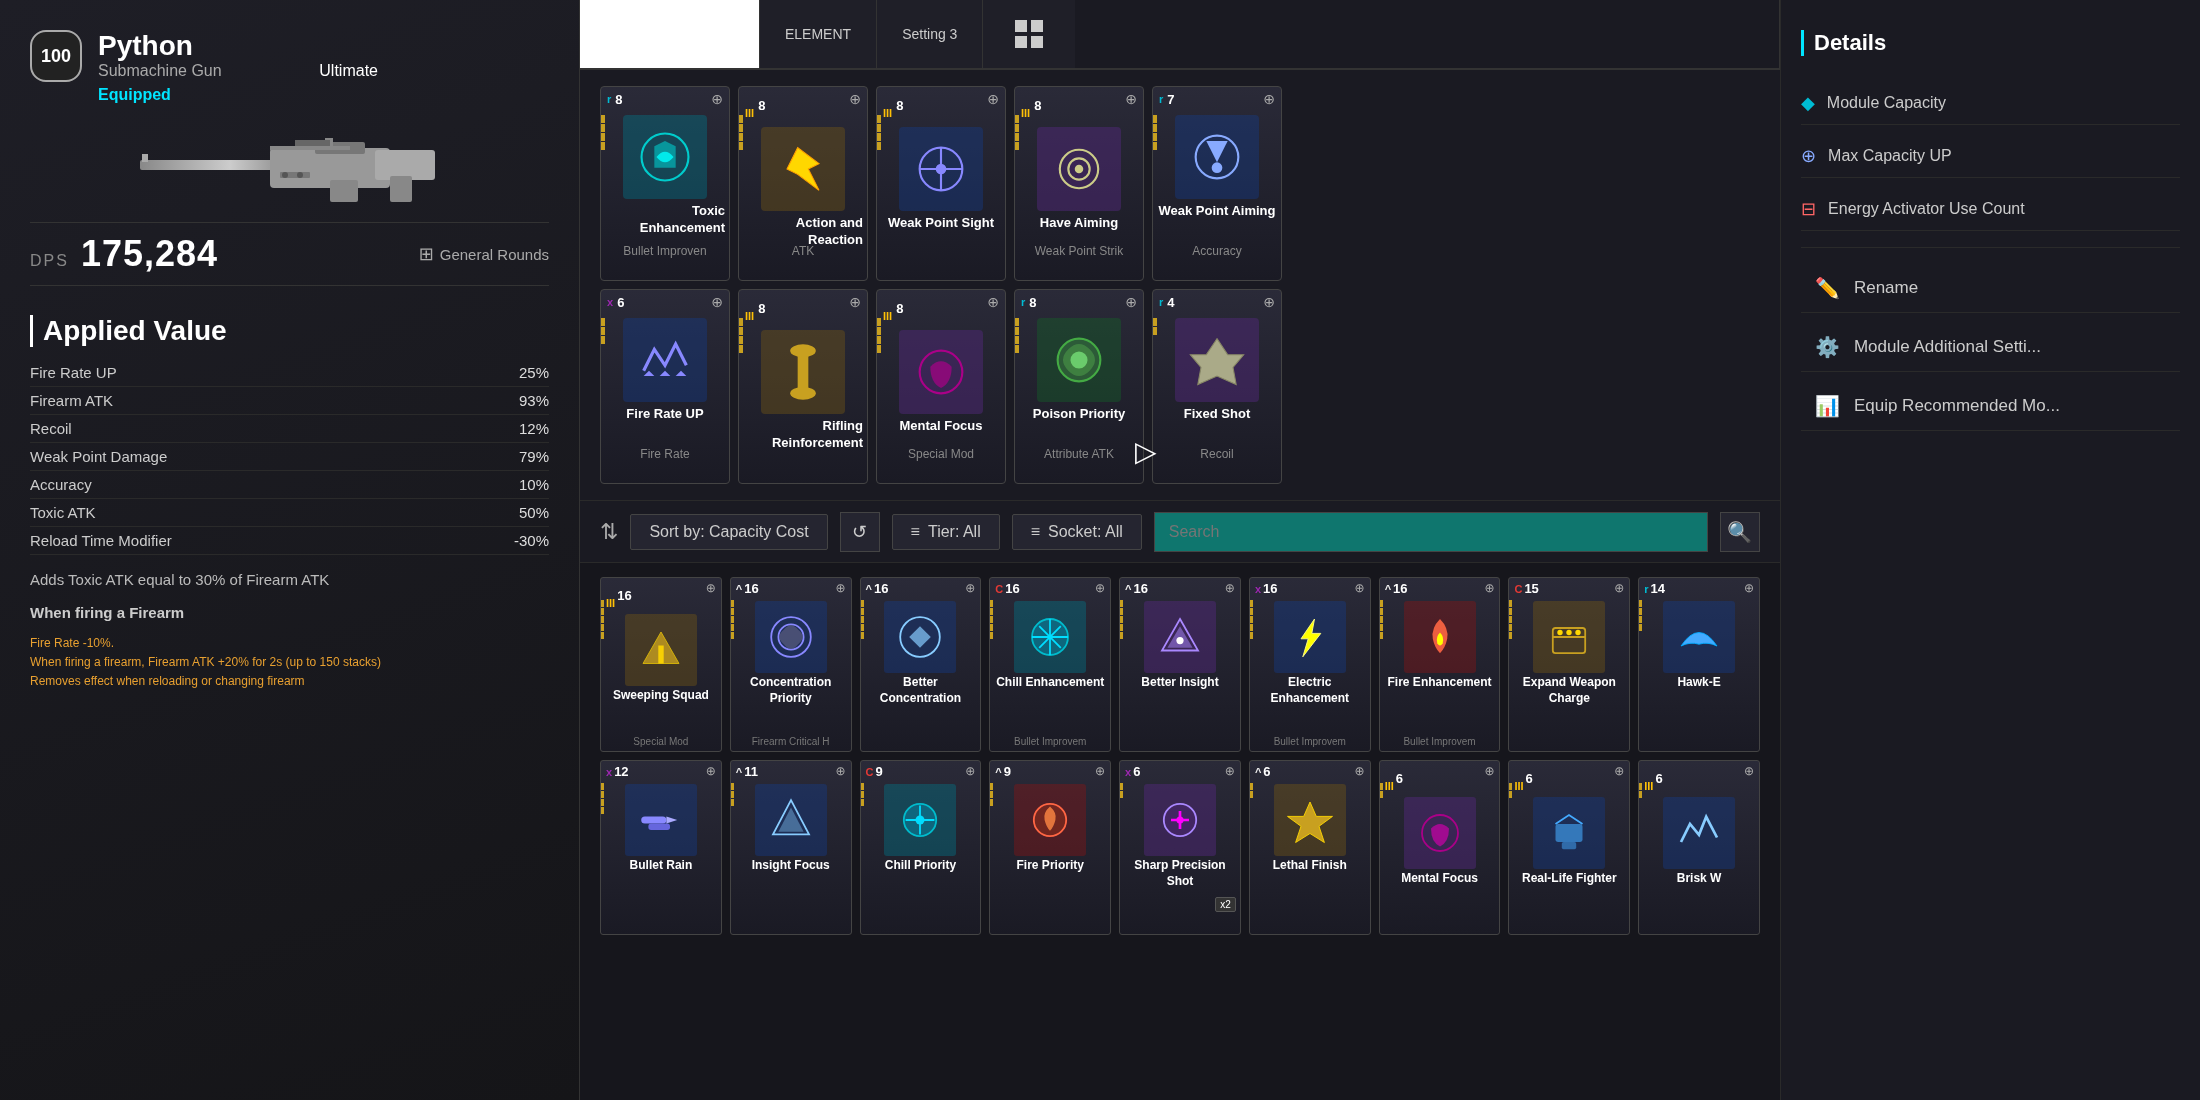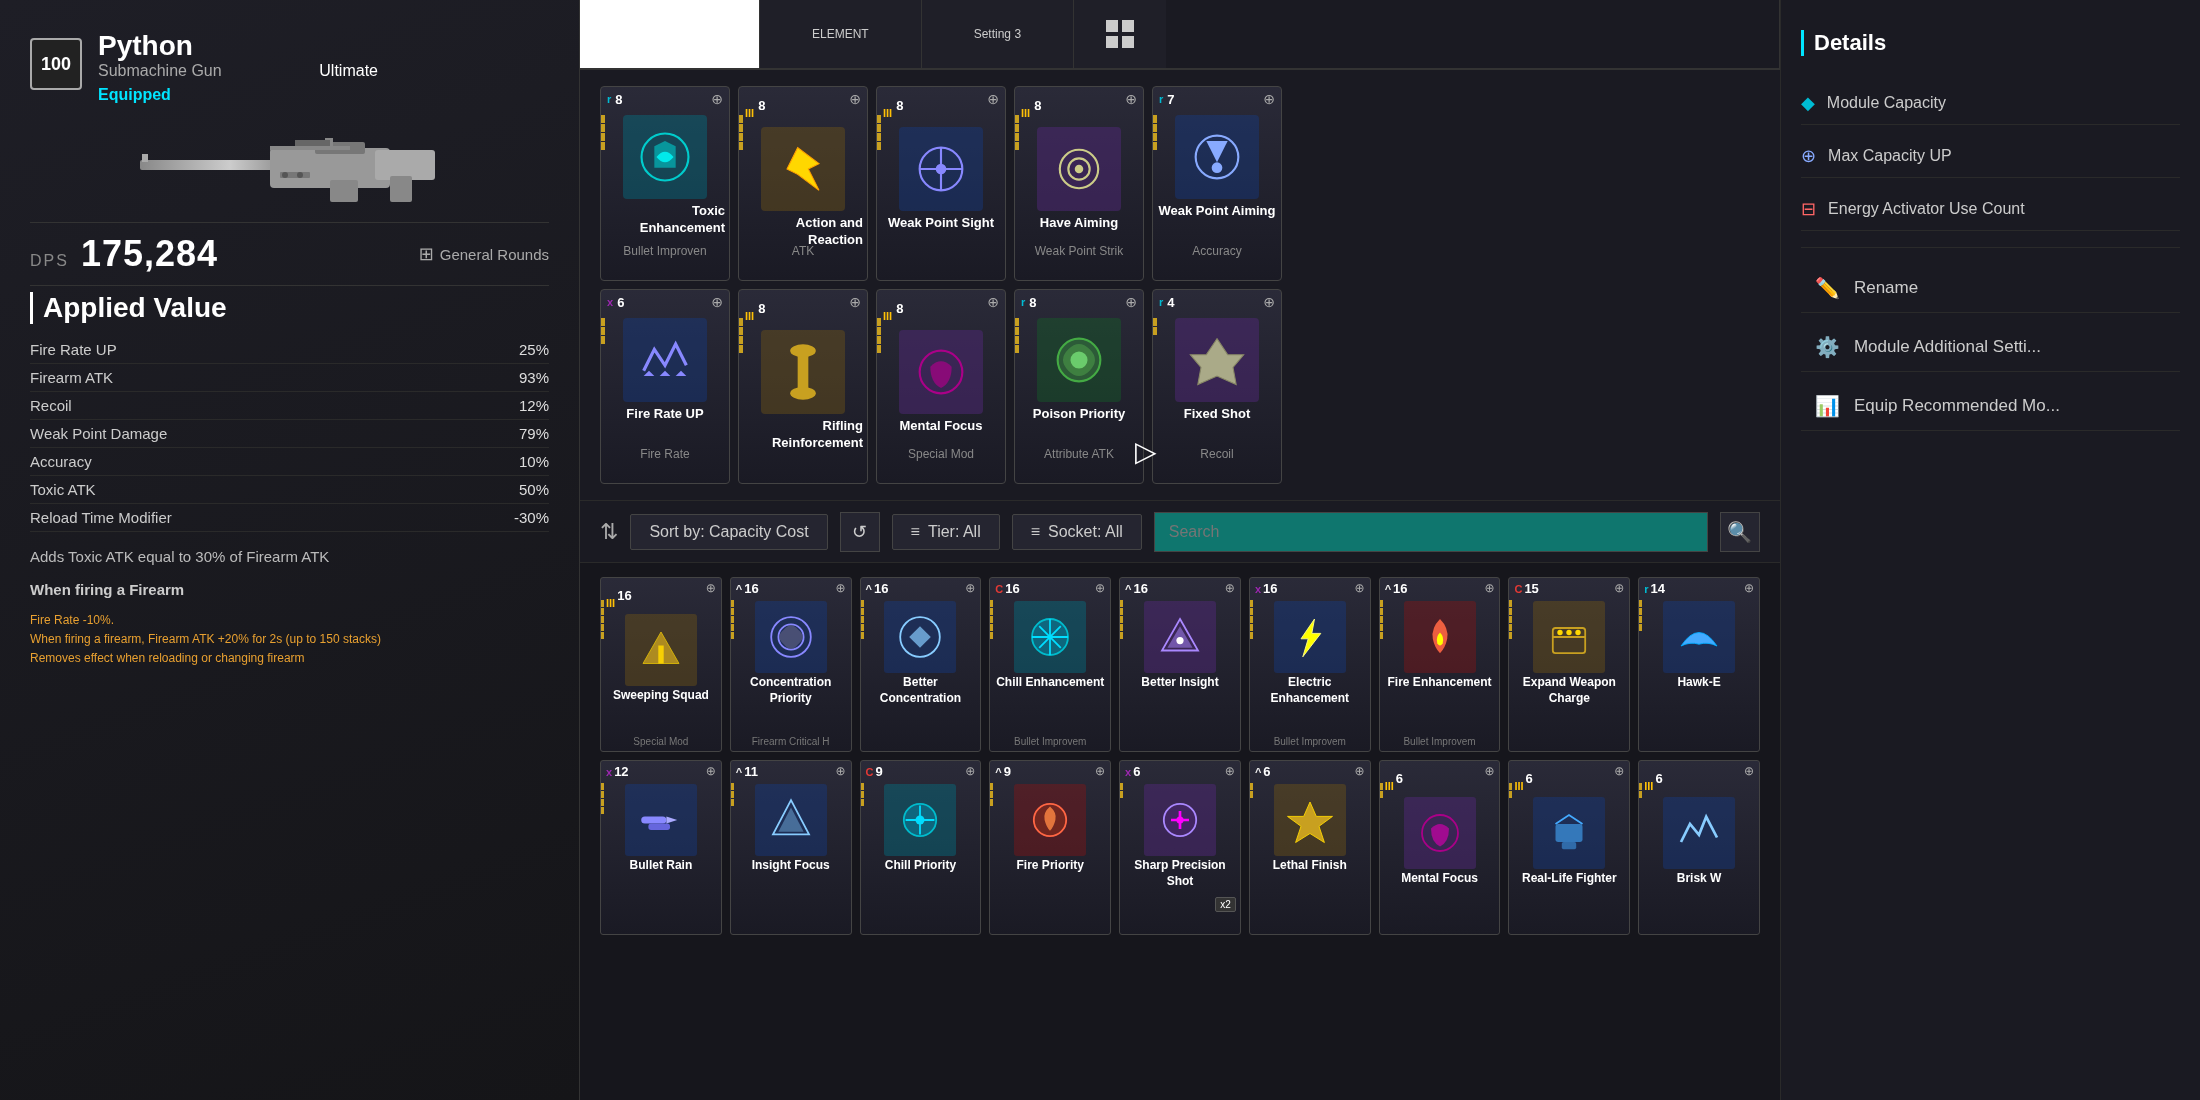--- a/index.html
+++ b/index.html
@@ -29,30 +29,29 @@
       display: flex;
       align-items: flex-start;
       gap: 16px;
       margin-bottom: 8px;
     }
 
     .level-badge {
       width: 52px;
       height: 52px;
       border: 2px solid #aaa;
-      border-radius: 4px;
+      border-radius: 16px;
       display: flex;
       align-items: center;
       justify-content: center;
       font-size: 18px;
       font-weight: bold;
       color: #fff;
       background: #222;
       flex-shrink: 0;
-      margin-top: 8px;
     }
 
     .weapon-info h2 {
       font-size: 28px;
       color: #fff;
       font-weight: bold;
     }
 
     .weapon-info .subtitle {
       font-size: 16px;
@@ -93,21 +92,21 @@
       height: 100%;
     }
 
     .dps-row {
       display: flex;
       align-items: center;
       justify-content: space-between;
       padding: 10px 0;
       border-top: 1px solid #333;
       border-bottom: 1px solid #333;
-      margin-bottom: 6px;
+      margin-bottom: 29px;
     }
 
     .dps-label {
       font-size: 16px;
       color: #888;
       letter-spacing: 2px;
     }
 
     .dps-value {
       font-size: 36px;
@@ -179,25 +178,25 @@
 
     
     .tabs-row {
       display: flex;
       height: 70px;
       border-bottom: 2px solid #333;
       background: #1a1a22;
     }
 
     .tab {
-      padding: 0 52px;
+      padding: 0 25px;
       display: flex;
       align-items: center;
       justify-content: center;
-      font-size: 12px;
+      font-size: 14px;
       cursor: pointer;
       color: #888;
       border-right: 1px solid #333;
     }
 
     .tab.active {
       background: #fff;
       color: #111;
       font-weight: bold;
     }

